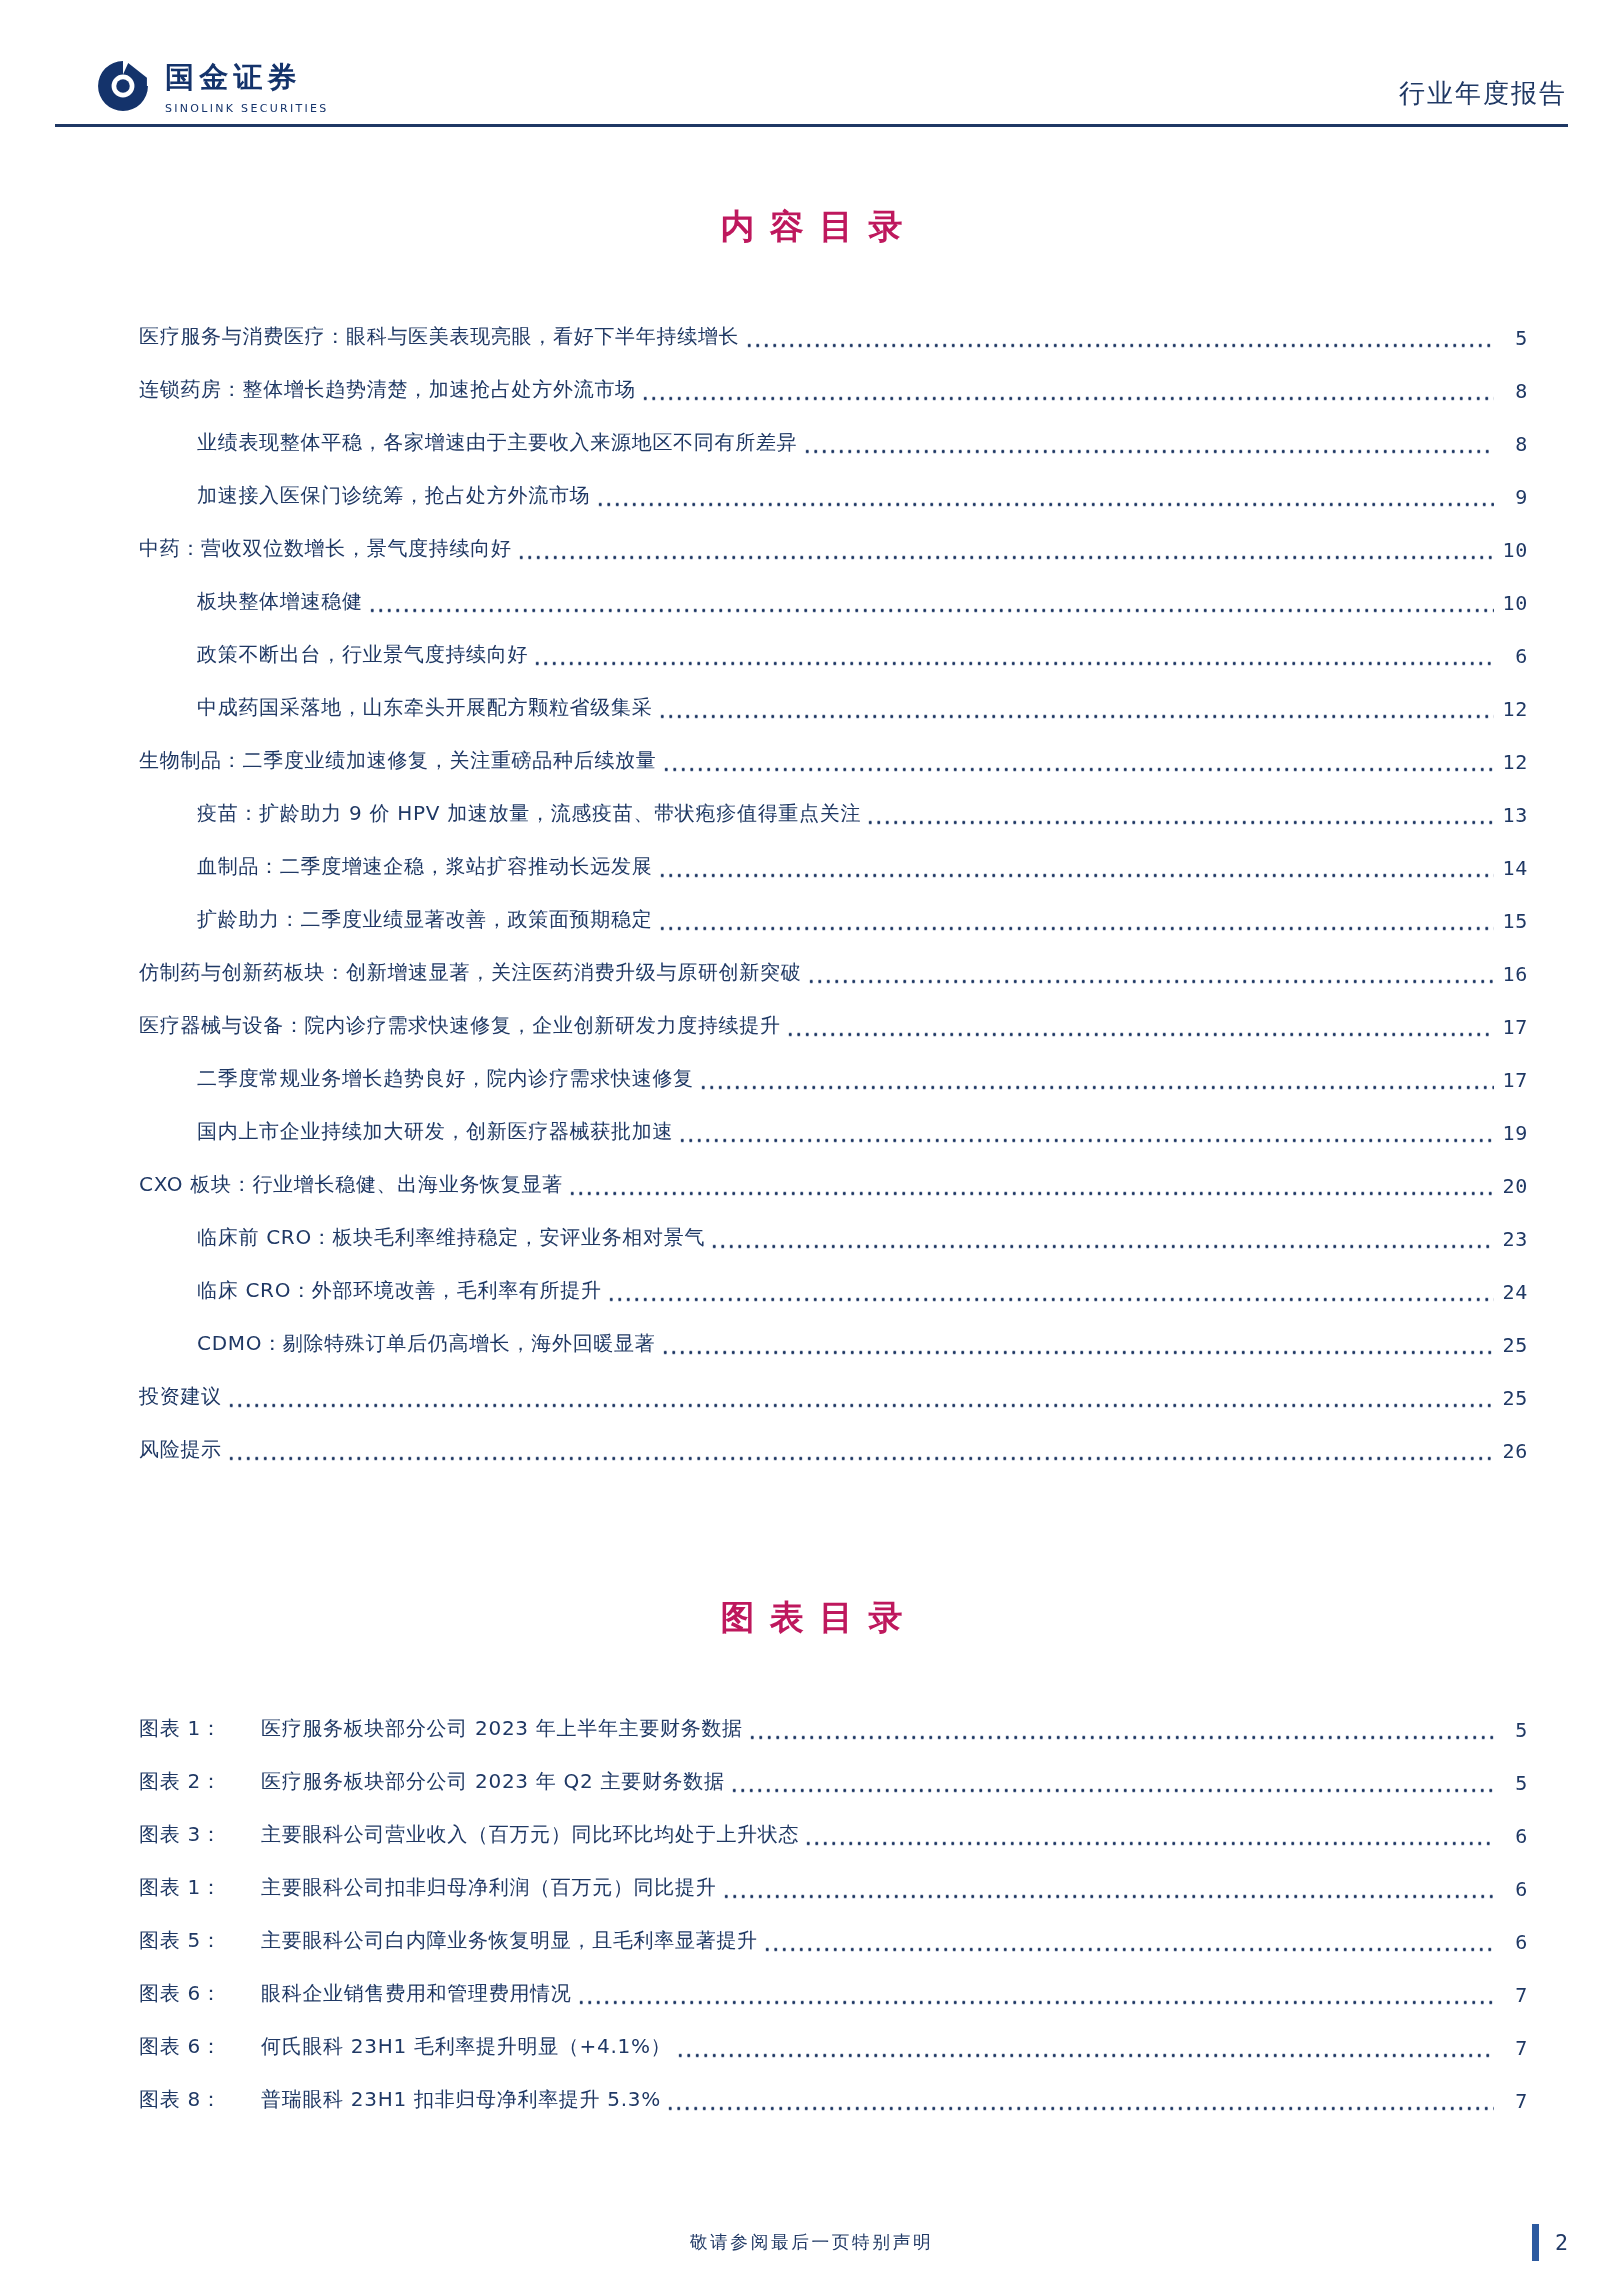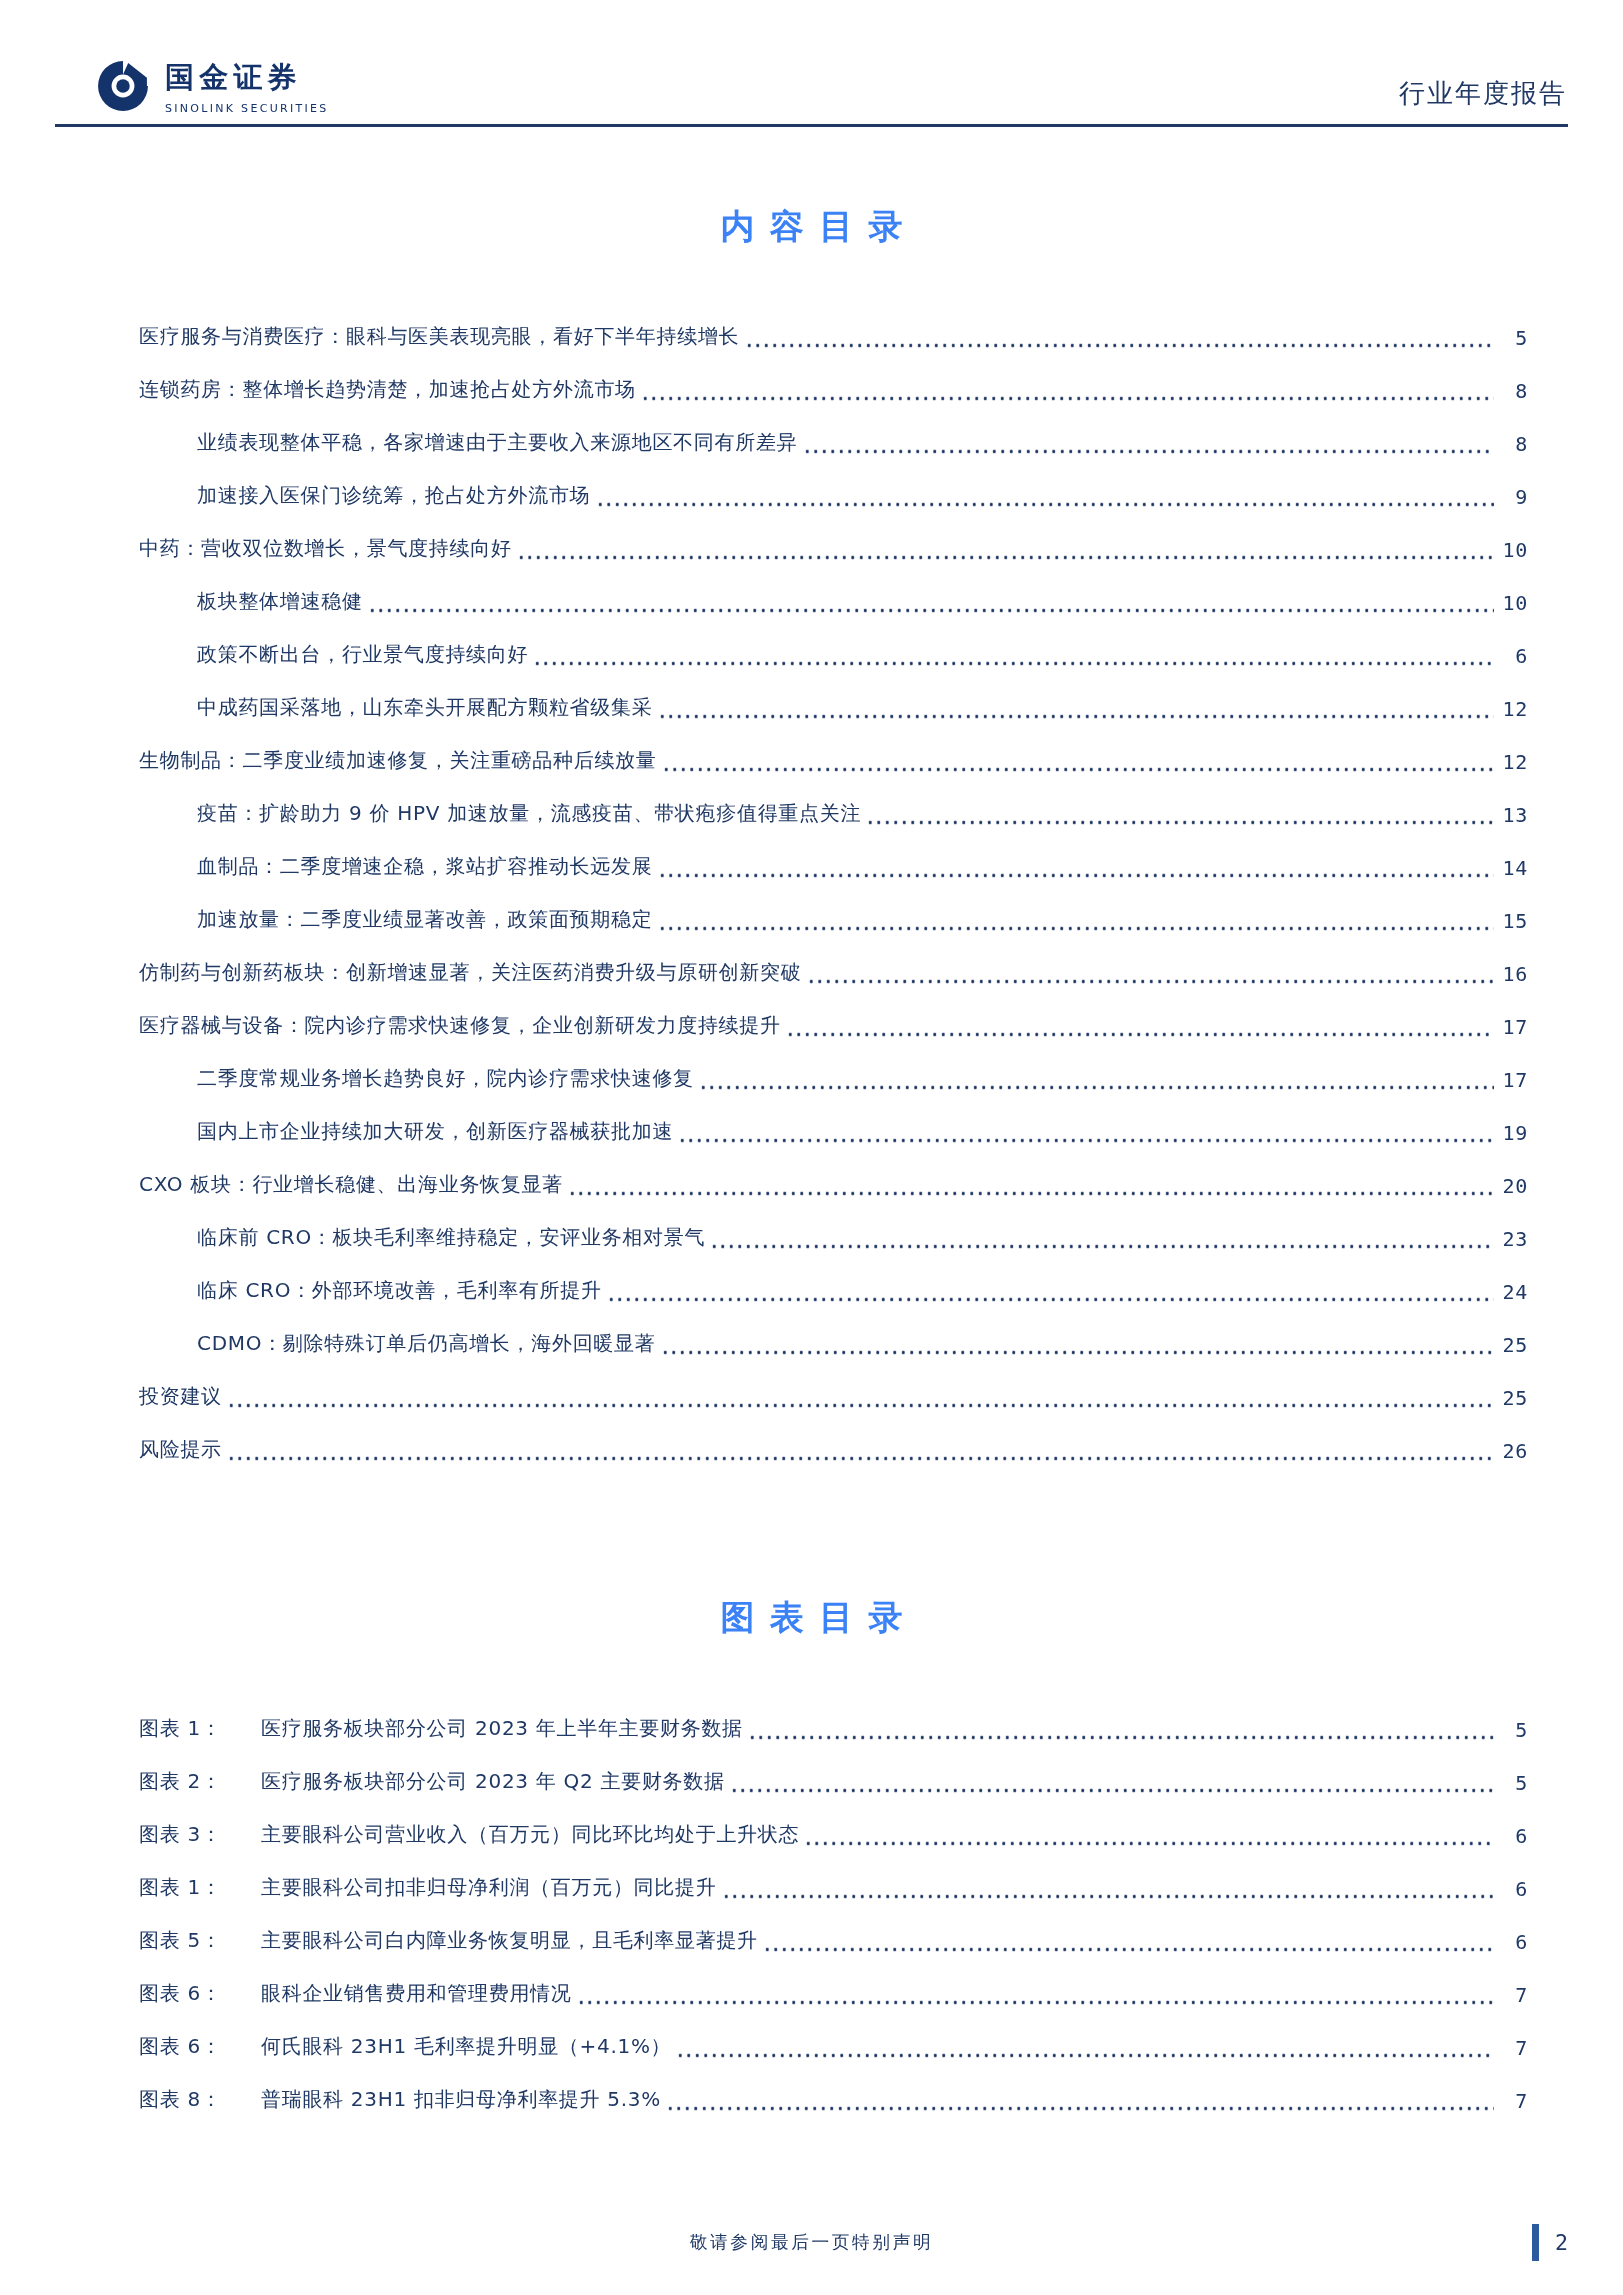--- a/index.html
+++ b/index.html
@@ -52,21 +52,21 @@
     margin: 0 55px;
   }
 
   
   .section-title {
     text-align: center;
     font-size: 34px;
     font-weight: bold;
     letter-spacing: 0.45em;
     text-indent: 0.45em; 
-    color: #3b82f6;
+    color: #be185d;
     font-family: "DejaVu Serif", serif;
   }
   .toc-title { margin-top: 77px; margin-bottom: 58px; }
   .fig-title { margin-top: 121px; margin-bottom: 59px; }
 
   
   .toc-list { margin: 0 95px 0 139px; }
   .toc-row {
     display: flex;
     align-items: flex-end;
@@ -198,21 +198,21 @@
         <span class="toc-text">疫苗：扩龄助力 9 价 HPV 加速放量，流感疫苗、带状疱疹值得重点关注</span>
         <span class="leader"></span>
         <span class="toc-page">13</span>
       </div>
       <div class="toc-row lvl2">
         <span class="toc-text">血制品：二季度增速企稳，浆站扩容推动长远发展</span>
         <span class="leader"></span>
         <span class="toc-page">14</span>
       </div>
       <div class="toc-row lvl2">
-        <span class="toc-text">加速放量：二季度业绩显著改善，政策面预期稳定</span>
+        <span class="toc-text">扩龄助力：二季度业绩显著改善，政策面预期稳定</span>
         <span class="leader"></span>
         <span class="toc-page">15</span>
       </div>
       <div class="toc-row">
         <span class="toc-text">仿制药与创新药板块：创新增速显著，关注医药消费升级与原研创新突破</span>
         <span class="leader"></span>
         <span class="toc-page">16</span>
       </div>
       <div class="toc-row">
         <span class="toc-text">医疗器械与设备：院内诊疗需求快速修复，企业创新研发力度持续提升</span>

